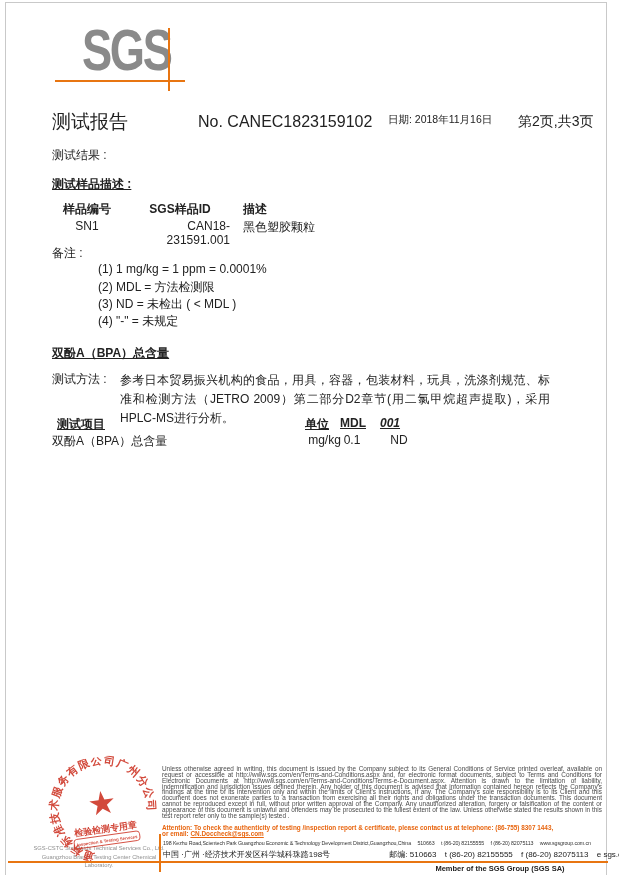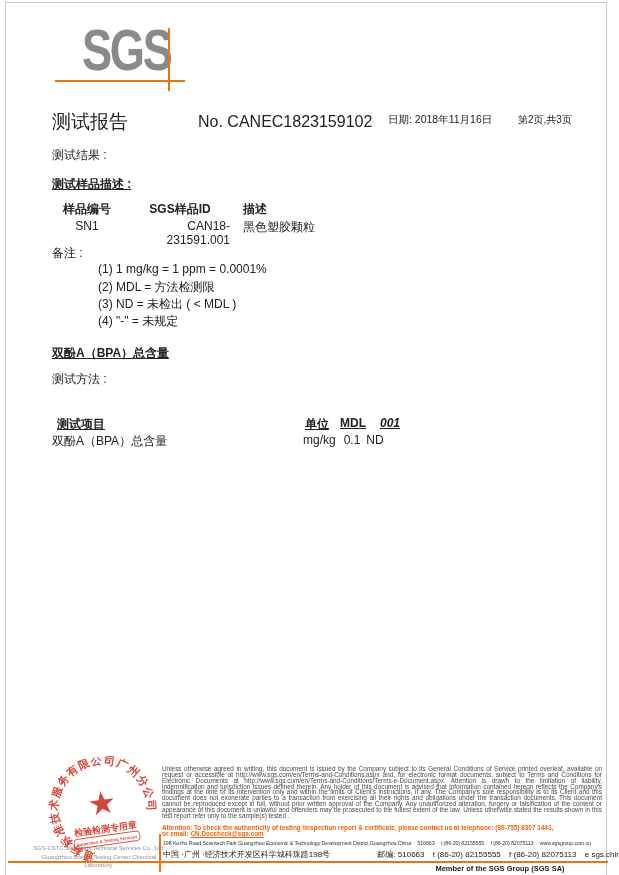--- a/index.html
+++ b/index.html
@@ -13,21 +13,21 @@
   .logo-text { position:absolute; left:82px; top:20px; font-size:58px; font-weight:bold;
                color:#8a8a8a; letter-spacing:-3px; transform:scale(.78,1); transform-origin:left top;
                line-height:60px; }
   .logo-hline { position:absolute; left:55px; top:80px; width:130px; height:2px; background:#e87511; }
   .logo-vline { position:absolute; left:168px; top:28px; width:2px; height:63px; background:#e87511; }
 
   
   .report-title { position:absolute; left:52px; top:109px; font-size:19px; font-weight:normal; }
   .report-no    { position:absolute; left:198px; top:113px; font-size:16px; }
   .report-date  { position:absolute; left:388px; top:113px; font-size:10.5px; }
-  .report-page  { position:absolute; left:518px; top:113px; font-size:10px; }
+  .report-page  { position:absolute; left:518px; top:113px; font-size:14px; }
 
   
   .t10 { font-size:12px; }
   .lbl-result { position:absolute; left:52px; top:147px; }
   .lbl-sample-desc { position:absolute; left:52px; top:176px; font-weight:bold; text-decoration:underline; }
 
   .st-h1 { position:absolute; left:52px;  top:201px; width:70px;  text-align:center; font-weight:bold; }
   .st-h2 { position:absolute; left:130px; top:201px; width:100px; text-align:center; font-weight:bold; }
   .st-h3 { position:absolute; left:243px; top:201px; font-weight:bold; }
   .st-v1 { position:absolute; left:52px;  top:219px; width:70px;  text-align:center; }
@@ -40,36 +40,36 @@
 
   .bpa-title { position:absolute; left:52px; top:345px; font-weight:bold; text-decoration:underline; }
   .lbl-method { position:absolute; left:52px; top:371px; }
   .method-text { position:absolute; left:120px; top:371px; width:430px; line-height:19px; text-align:justify; }
 
   .rt-h1 { position:absolute; left:57px;  top:416px; text-decoration:underline; font-weight:bold; }
   .rt-h2 { position:absolute; left:303px; top:416px; width:28px; text-align:center; text-decoration:underline; font-weight:bold; }
   .rt-h3 { position:absolute; left:340px; top:416px; width:24px; text-align:center; text-decoration:underline; font-weight:bold; }
   .rt-h4 { position:absolute; left:379px; top:416px; width:22px; text-align:center; text-decoration:underline; font-style:italic; font-weight:bold; }
   .rt-v1 { position:absolute; left:52px;  top:433px; }
-  .rt-v2 { position:absolute; left:303px; top:433px; width:43px; }
+  .rt-v2 { position:absolute; left:303px; top:433px; width:43px; text-align:center; }
   .rt-v3 { position:absolute; left:340px; top:433px; width:24px; text-align:center; }
-  .rt-v4 { position:absolute; left:364px; top:433px; width:22px; text-align:center; }
+  .rt-v4 { position:absolute; left:388px; top:433px; width:22px; text-align:center; }
 
   
   .legal { position:absolute; left:162px; top:766px; width:440px; font-size:6.4px; line-height:5.85px;
            color:#4a4a4a; text-align:justify; letter-spacing:0; }
   .attention { position:absolute; left:162px; top:825px; width:440px; font-size:6.4px; line-height:5.9px;
                font-weight:bold; color:#e8650f; }
   .attention .email { text-decoration:underline; }
   .addr1 { position:absolute; left:163px; top:840px; width:445px; font-size:5.3px; color:#333;
            white-space:nowrap; letter-spacing:-0.1px; }
   .addr1 span { margin-right:5px; }
   .addr2 { position:absolute; left:163px; top:849px; width:445px; font-size:8px; color:#222; white-space:nowrap; }
   .addr2 span { margin-right:6px; }
-  .addr2 .gap { margin-left:12px;padding-left:27px; }
+  .addr2 .gap { margin-left:24px;padding-left:27px; }
   .company { position:absolute; left:30px; top:844px; width:138px; font-size:5.8px; line-height:8.5px;
              color:#8f8f8f; text-align:center; }
   .footer-vline { position:absolute; left:159px; top:834px; width:1.5px; height:38px; background:#e87511; }
   .footer-hline { position:absolute; left:8px; top:861px; width:600px; height:2px; background:#e87511; }
   .member { position:absolute; left:380px; top:864px; width:240px; text-align:center; font-size:7.5px;
             font-weight:bold; color:#222; }
   .stamp { position:absolute; left:44px; top:757px; width:118px; height:108px;
            transform:rotate(-8deg); opacity:.92; }
 </style>
 </head>
@@ -98,20 +98,21 @@
   <div class="st-v3 t10">黑色塑胶颗粒</div>
 
   <div class="lbl-remarks t10">备注 :</div>
   <div class="note note1 t10">(1) 1 mg/kg = 1 ppm = 0.0001%</div>
   <div class="note note2 t10">(2) MDL = 方法检测限</div>
   <div class="note note3 t10">(3) ND = 未检出 ( &lt; MDL )</div>
   <div class="note note4 t10">(4) "-" = 未规定</div>
 
   <div class="bpa-title t10">双酚A（BPA）总含量</div>
   <div class="lbl-method t10">测试方法 :</div>
+  <div class="method-text t10">参考日本贸易振兴机构的食品，用具，容器，包装材料，玩具，洗涤剂规范、标准和检测方法（JETRO 2009）第二部分D2章节(用二氯甲烷超声提取)，采用HPLC-MS进行分析。</div>
 
   <div class="rt-h1 t10">测试项目</div>
   <div class="rt-h2 t10">单位</div>
   <div class="rt-h3 t10">MDL</div>
   <div class="rt-h4 t10">001</div>
   <div class="rt-v1 t10">双酚A（BPA）总含量</div>
   <div class="rt-v2 t10">mg/kg</div>
   <div class="rt-v3 t10">0.1</div>
   <div class="rt-v4 t10">ND</div>
 

